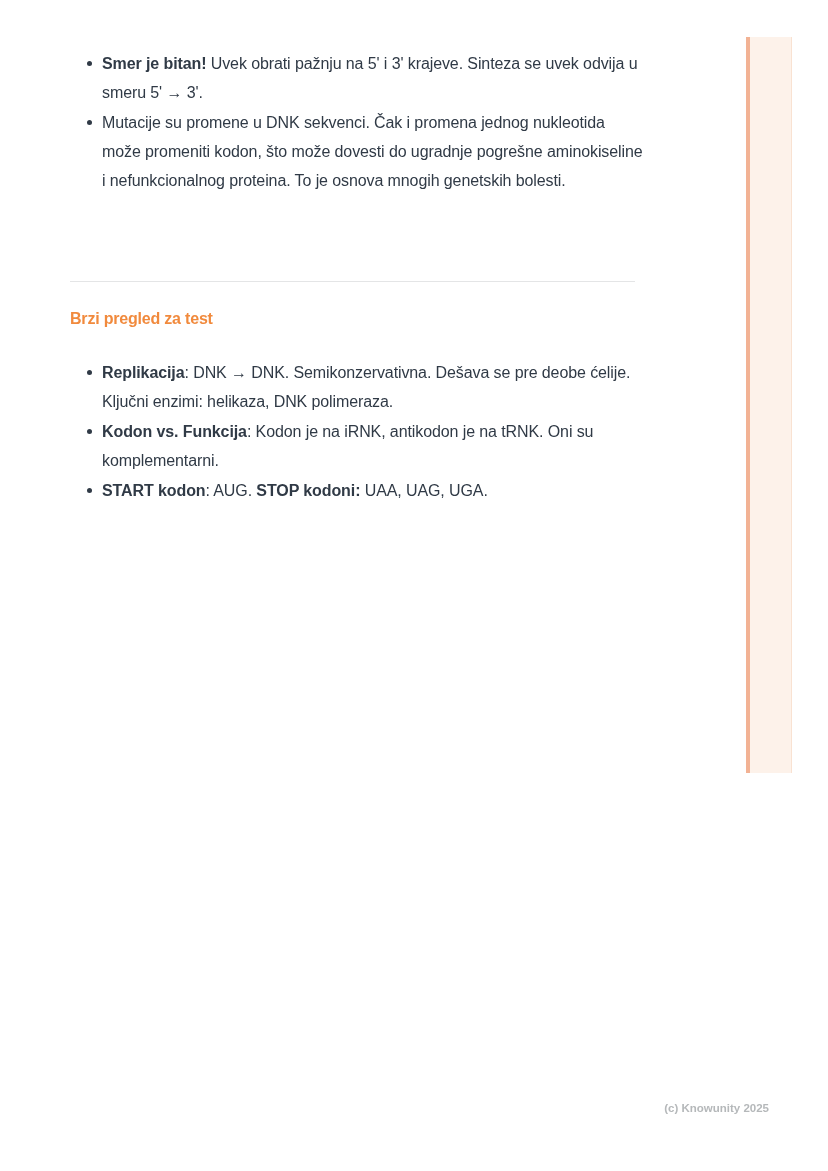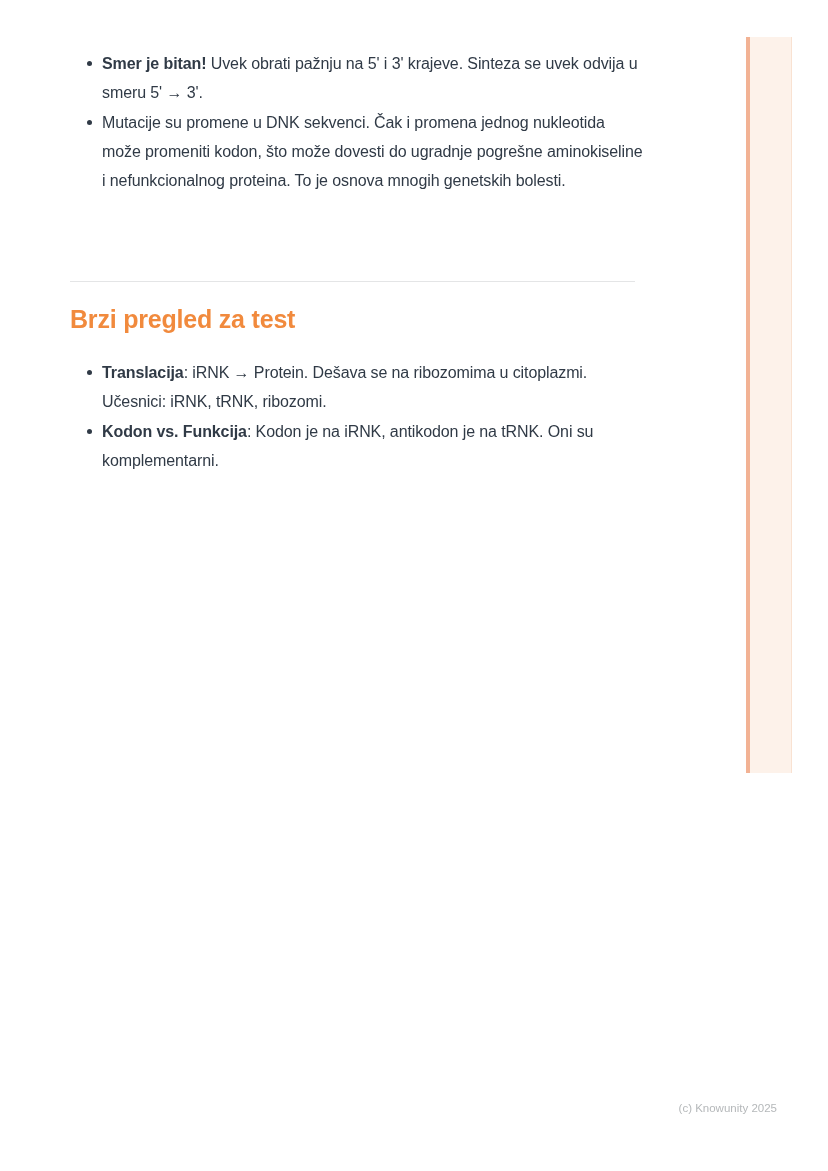--- a/index.html
+++ b/index.html
@@ -60,21 +60,21 @@
     width: 565px;
     height: 1px;
     background: var(--divider);
   }
 
   h1.section-heading {
     position: absolute;
     left: 70px;
     top: 302px;
     margin: 0;
-    font-size: 25px;
+    font-size: 16px;
     line-height: 34px;
     font-weight: 700;
     color: var(--accent);
     letter-spacing: -0.2px;
     text-align: center;
   }
 
   .review-list { top: 350px; }
 
   .side-tab {
@@ -84,42 +84,44 @@
     width: 41px;
     height: 736px;
     background: var(--bar-fill);
     border-left: 4px solid var(--bar-edge);
     border-right: 1px solid #f9e2d2;
   }
 
   .footer-note {
     position: absolute;
     top: 1101px;
-    right: 51px;
+    right: 59px;
     font-size: 11.5px;
     line-height: 14px;
     color: var(--footer);
+    font-weight: bold;
   }
 </style>
 </head>
 <body style="--accent: #f18a3d; --text: #303a46; --divider: #e4e5e6; --bar-fill: #fdf2ea; --bar-edge: #f2b294; --footer: #b5b8ba;">
 
 <div class="page">
 
   <ul class="note-list content-text intro-list">
       <li><span class="b">Smer je bitan!</span><span> Uvek obrati pažnju na 5' i 3' krajeve. Sinteza se uvek odvija u smeru 5' → 3'.</span></li>
       <li><span>Mutacije su promene u DNK sekvenci. Čak i promena jednog nukleotida može promeniti kodon, što može dovesti do ugradnje pogrešne aminokiseline i nefunkcionalnog proteina. To je osnova mnogih genetskih bolesti.</span></li>
     </ul>
 
   <div class="divider"></div>
 
   <h1 class="section-heading">Brzi pregled za test</h1>
 
   <ul class="note-list content-text review-list">
-      <li><span class="b">Translacija</span><span>: iRNK → Protein. Dešava se na ribozomima u citoplazmi. Učesnici: iRNK, tRNK, ribozomi.</span></li>
+      <li><span class="b">Replikacija</span><span>: DNK → DNK. Semikonzervativna. Dešava se pre deobe ćelije. Ključni enzimi: helikaza, DNK polimeraza.</span></li>
       <li><span class="b">Kodon vs. Funkcija</span><span>: Kodon je na iRNK, antikodon je na tRNK. Oni su komplementarni.</span></li>
+      <li><span class="b">START kodon</span><span>: AUG. </span><span class="b">STOP kodoni:</span><span> UAA, UAG, UGA.</span></li>
     </ul>
 
   <div class="side-tab"></div>
 
   <div class="footer-note">(c) Knowunity 2025</div>
 
 </div>
 
 </body></html>

